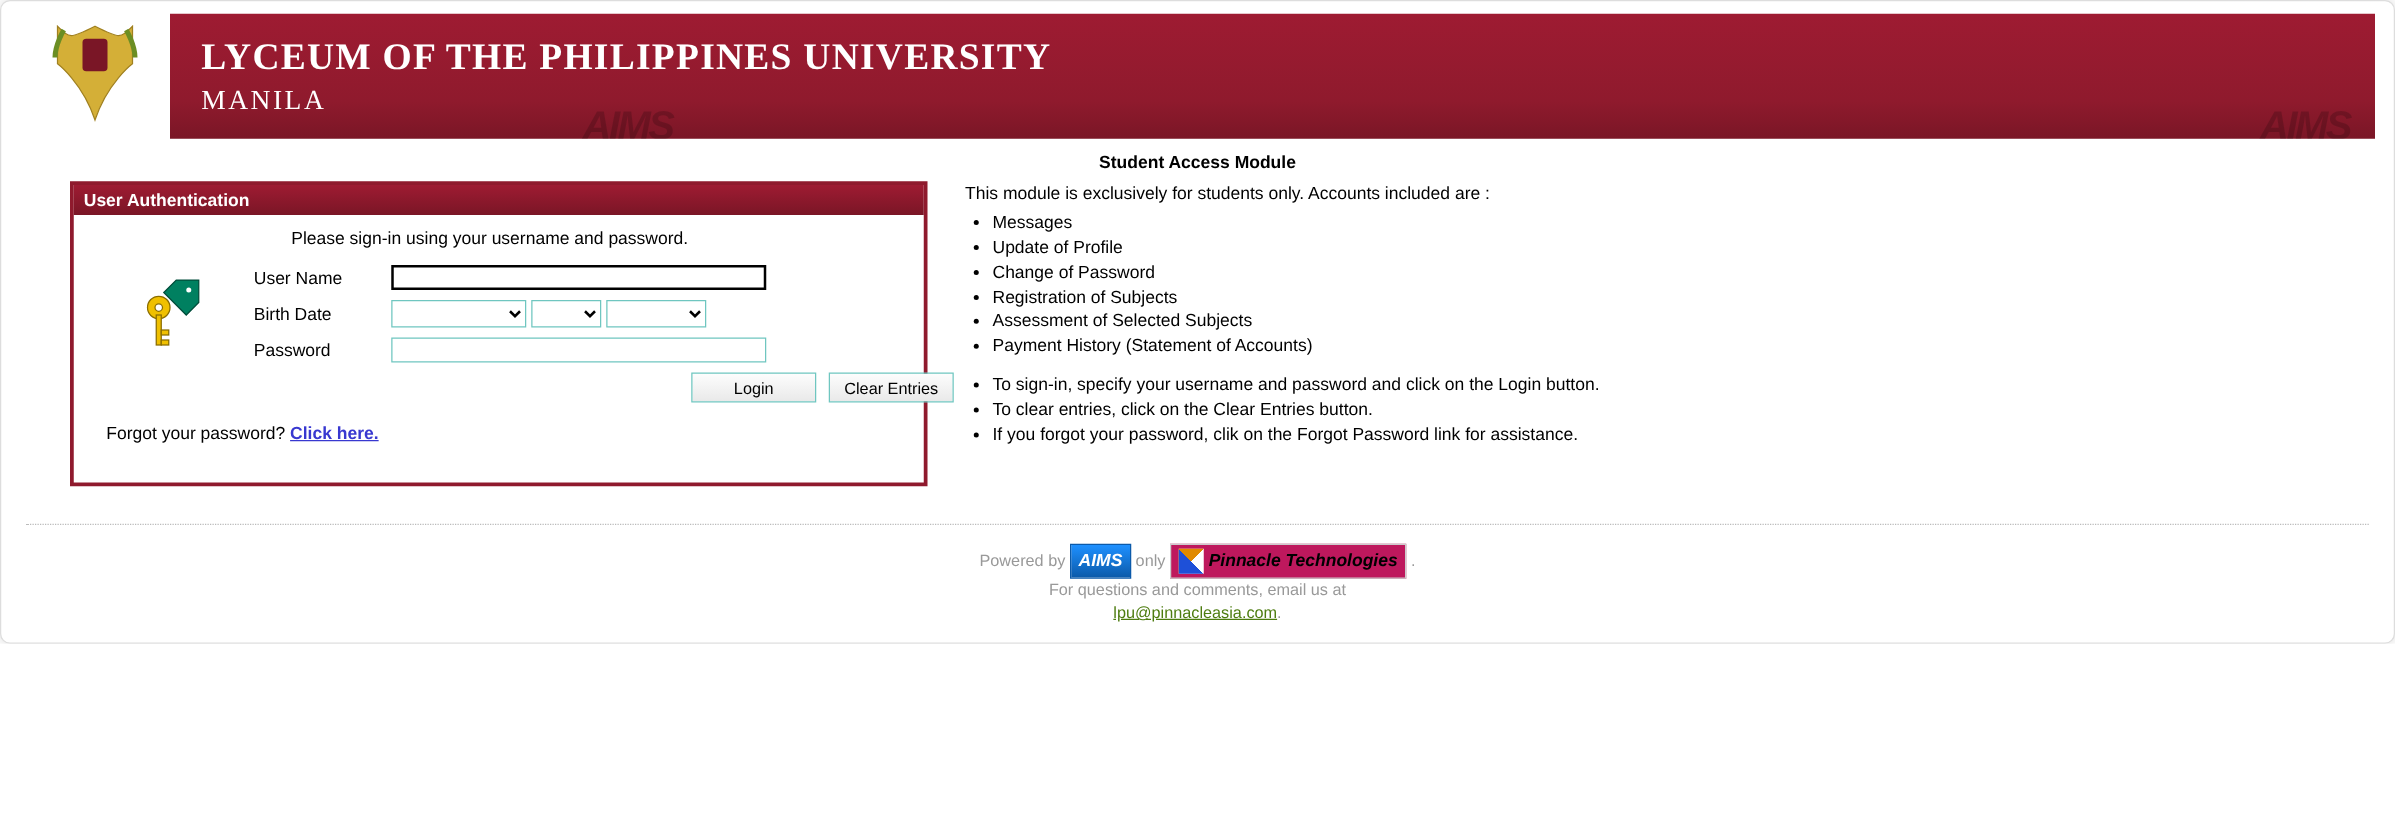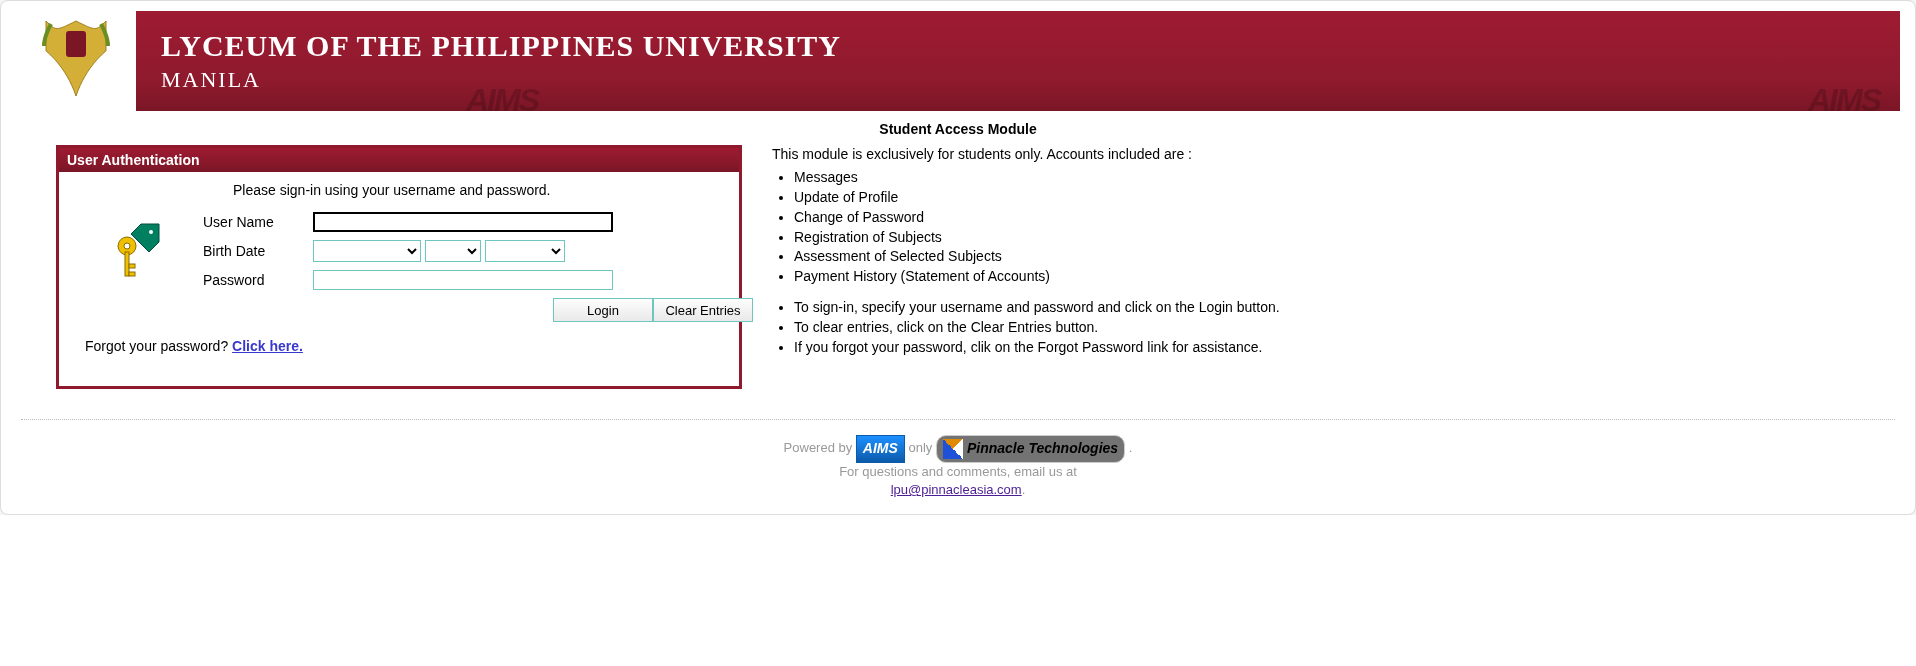--- a/index.html
+++ b/index.html
@@ -168,20 +168,21 @@
     border: 1px solid #6fc6c0;
     background: #fff;
     font-size: 13px;
   }
   .sel-month { width: 108px; }
   .sel-day   { width: 56px; margin-left:4px;}
   .sel-year  { width: 80px; margin-left:4px;}
   .txt-pass { width: 300px; border: 1px solid #6fc6c0; }
   .btn-row {
     display:flex;
+    gap: 10px;
     margin: 4px 0 12px 350px;
   }
   .btn {
     width: 100px;
     height: 24px;
     border: 1px solid #6fc6c0;
     background: linear-gradient(#fdfdfd,#e9e9e9);
     font-family: Verdana, sans-serif;
     font-size: 13px;
     cursor: pointer;
@@ -227,30 +228,30 @@
     height: 26px;
     display:inline-flex;
     align-items:center;
     padding: 0 6px;
     border:1px solid #ccc;
     font-weight:bold;
     font-style:italic;
     font-size:14px;
   }
   .aims-logo { background: linear-gradient(#1e90ff,#0b5aaa); color:#fff; border-color:#0b5aaa;}
-  .pin-logo  { background:#737373; color:#000;border-radius:10px;}
+  .pin-logo  { background:#be185d; color:#000;}
   .pin-logo .pin-mark{
      width:20px;height:20px;
      background:
        linear-gradient(45deg,#1e50d8 0 50%,transparent 0),
        linear-gradient(135deg,#e08a00 0 50%,transparent 0),
        #fff;
      margin-right:4px;
   }
-  .footer a { color:#4c1d95; text-decoration:underline; }
+  .footer a { color:#4d7c0f; text-decoration:underline; }
 </style>
 </head>
 <body>
 
 <div class="page-wrap">
 
   <div class="banner">
     <div class="banner-logo-area">
       <svg class="banner-logo" viewBox="0 0 80 90">
         <path d="M10,5 C20,15 20,15 40,5 C60,15 60,15 70,5 L70,35 C70,35 50,50 40,80 C30,50 10,35 10,35 Z" fill="#d4af37" stroke="#a08020" stroke-width="1"></path>

